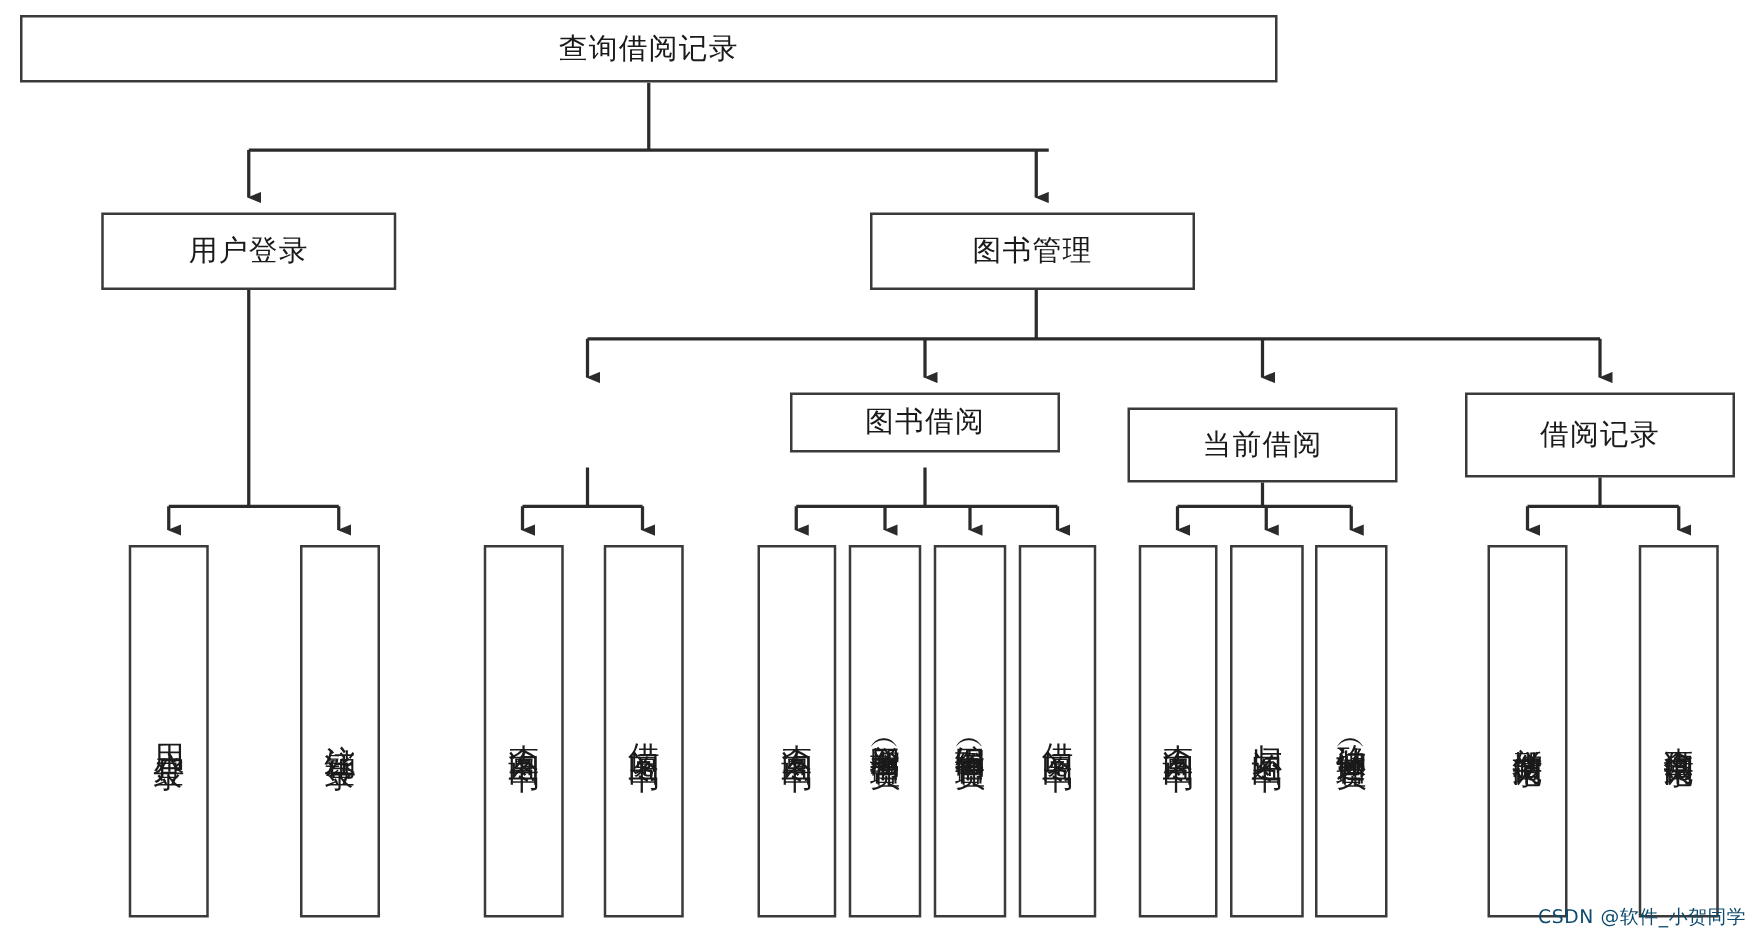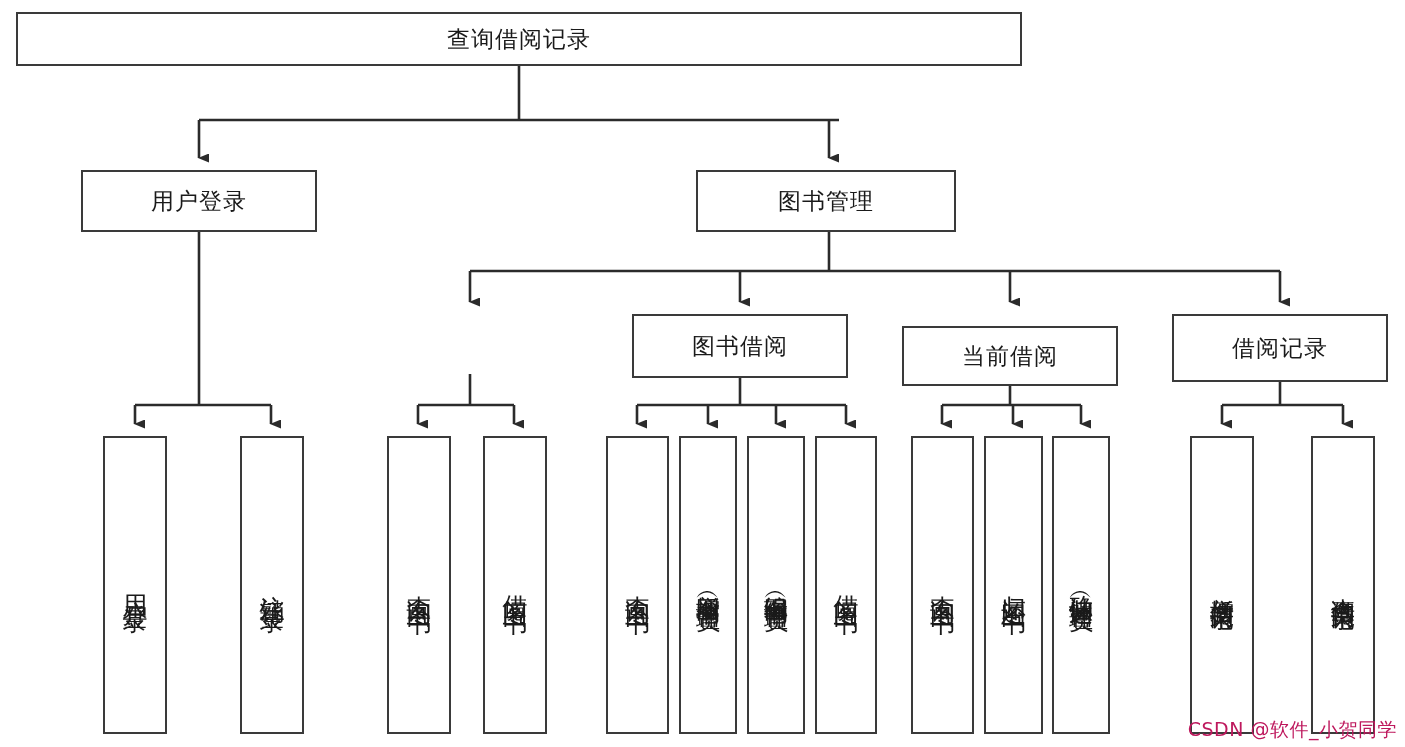--- a/index.html
+++ b/index.html
@@ -54,22 +54,22 @@
     text-indent: 0;
   }
   .node.vert.long .label {
     font-size: 24px;
     letter-spacing: 2px;
   }
   #watermark {
     position: absolute;
     right: 8px;
     bottom: 4px;
-    font-size: 19px;
-    color: #be185d;
+    font-size: 15px;
+    color: #0c4a6e;
     white-space: nowrap;
     letter-spacing: 0.5px;
     text-align: right;
   }
 </style>
 </head>
 <body>
 
 <div id="canvas">
 
@@ -129,21 +129,21 @@
 
   <div class="node horiz" style="left:81px; top:170px; width:236px; height:62px;">
     <span class="label">用户登录</span>
   </div>
 
   <div class="node horiz" style="left:696px; top:170px; width:260px; height:62px;">
     <span class="label">图书管理</span>
   </div>
 
 
-  <div class="node horiz" style="left:632px; top:314px; width:216px; height:64px;">
+  <div class="node horiz" style="left:632px; top:314px; width:216px; height:48px;">
     <span class="label">图书借阅</span>
   </div>
 
   <div class="node horiz" style="left:902px; top:326px; width:216px; height:60px;">
     <span class="label">当前借阅</span>
   </div>
 
   <div class="node horiz" style="left:1172px; top:314px; width:216px; height:68px;">
     <span class="label">借阅记录</span>
   </div>

